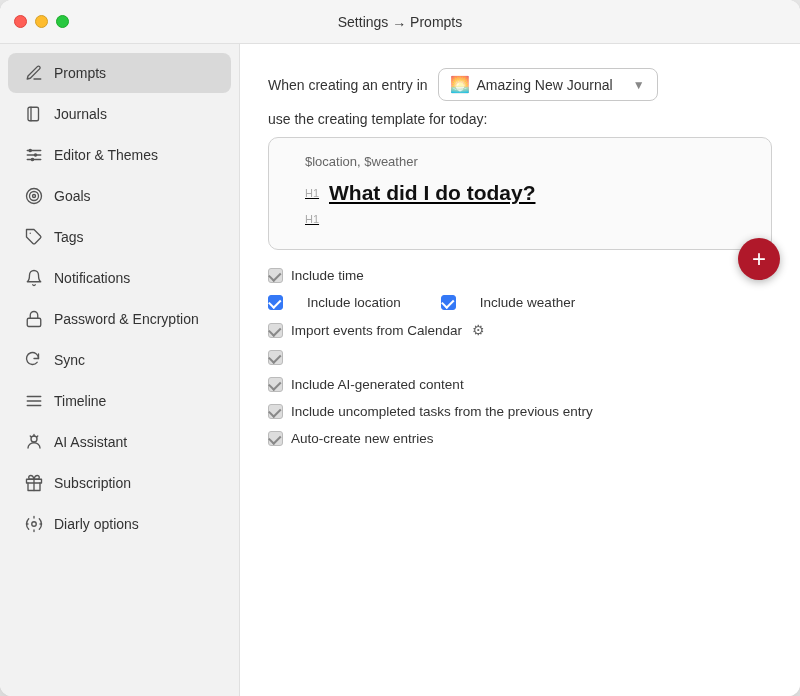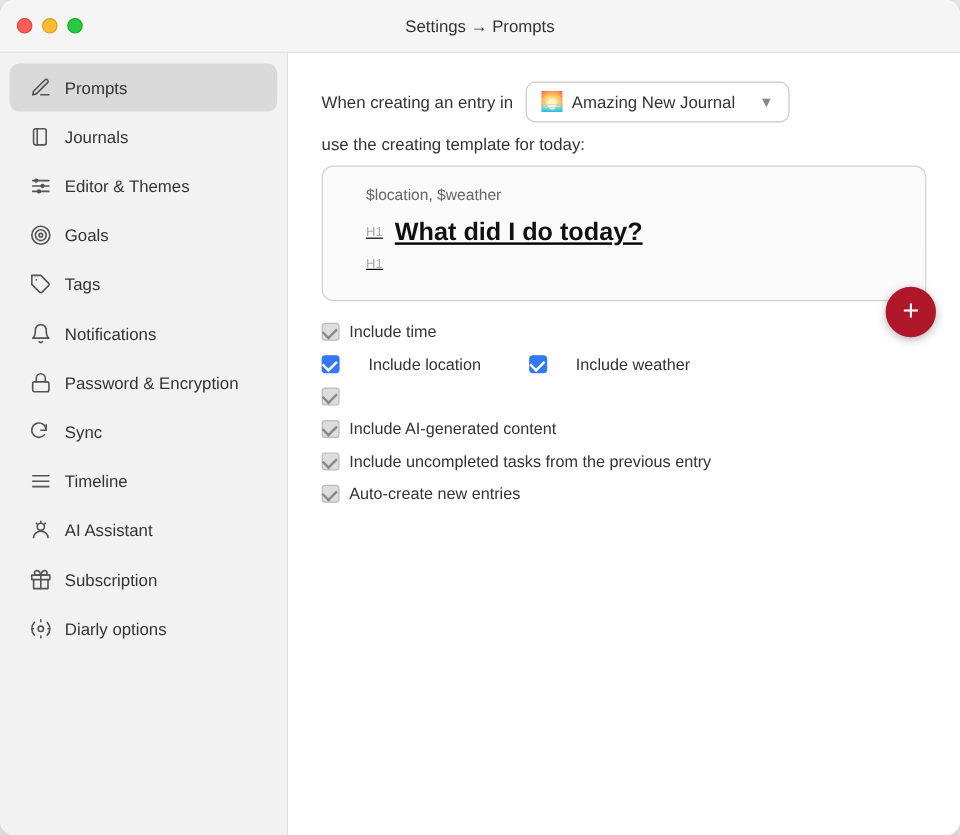--- a/index.html
+++ b/index.html
@@ -495,20 +495,25 @@
             <div class="checkbox-pair-item">
               <div class="checkbox checked-blue"></div>
               <span>Include location</span>
             </div>
             <div class="checkbox-pair-item">
               <div class="checkbox checked-blue"></div>
               <span>Include weather</span>
             </div>
           </div>
 
+          <div class="checkbox-row">
+            <div class="checkbox checked-gray"></div>
+            <span>Import events from Calendar</span>
+            <span class="gear-icon">⚙</span>
+          </div>
 
           <div class="checkbox-row">
             <div class="checkbox checked-gray"></div>
           </div>
 
           <div class="checkbox-row">
             <div class="checkbox checked-gray"></div>
             <span>Include AI-generated content</span>
           </div>
 

